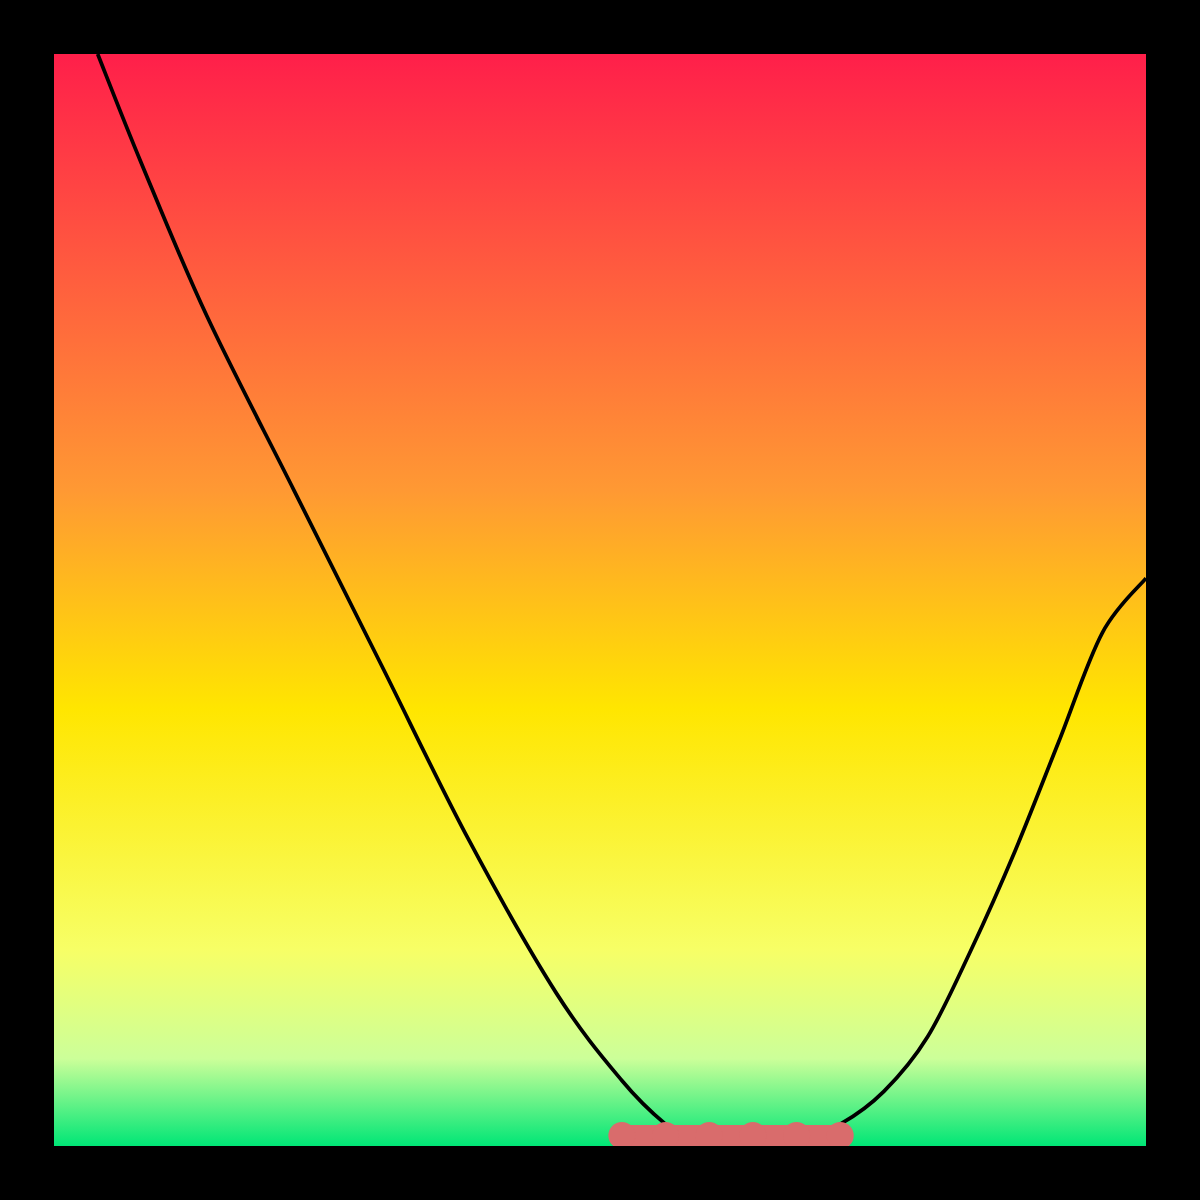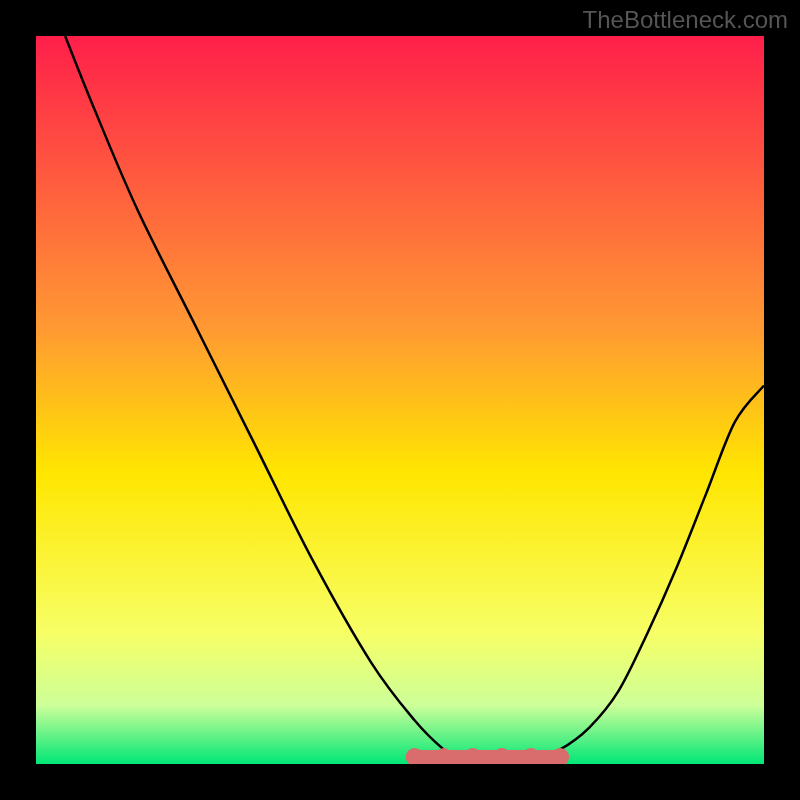--- a/index.html
+++ b/index.html
@@ -44,21 +44,20 @@
   }
   .bottom-markers {
     position: absolute;
     inset: 0;
   }
 </style>
 </head>
 <body>
 
 <div class="container">
-  <div class="watermark">TheBottleneck.com</div>
   <div class="plot-area">
     <svg class="gradient-bg" viewBox="0 0 728 728" preserveAspectRatio="none">
       <defs>
         <linearGradient id="bg-grad" x1="0" y1="0" x2="0" y2="1">
             <stop offset="0%" stop-color="#ff1f4a"></stop>
             <stop offset="40%" stop-color="#ff9933"></stop>
             <stop offset="60%" stop-color="#ffe600"></stop>
             <stop offset="82%" stop-color="#f7ff66"></stop>
             <stop offset="92%" stop-color="#ccff99"></stop>
             <stop offset="100%" stop-color="#00e676"></stop>

